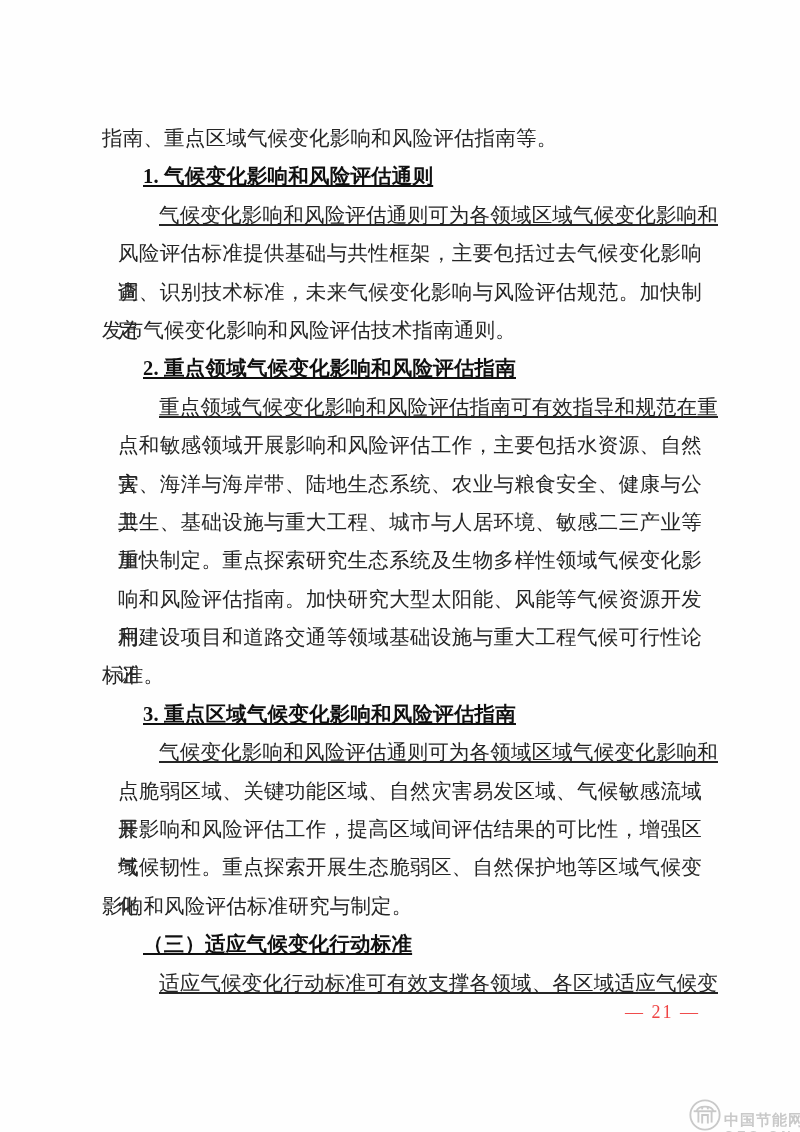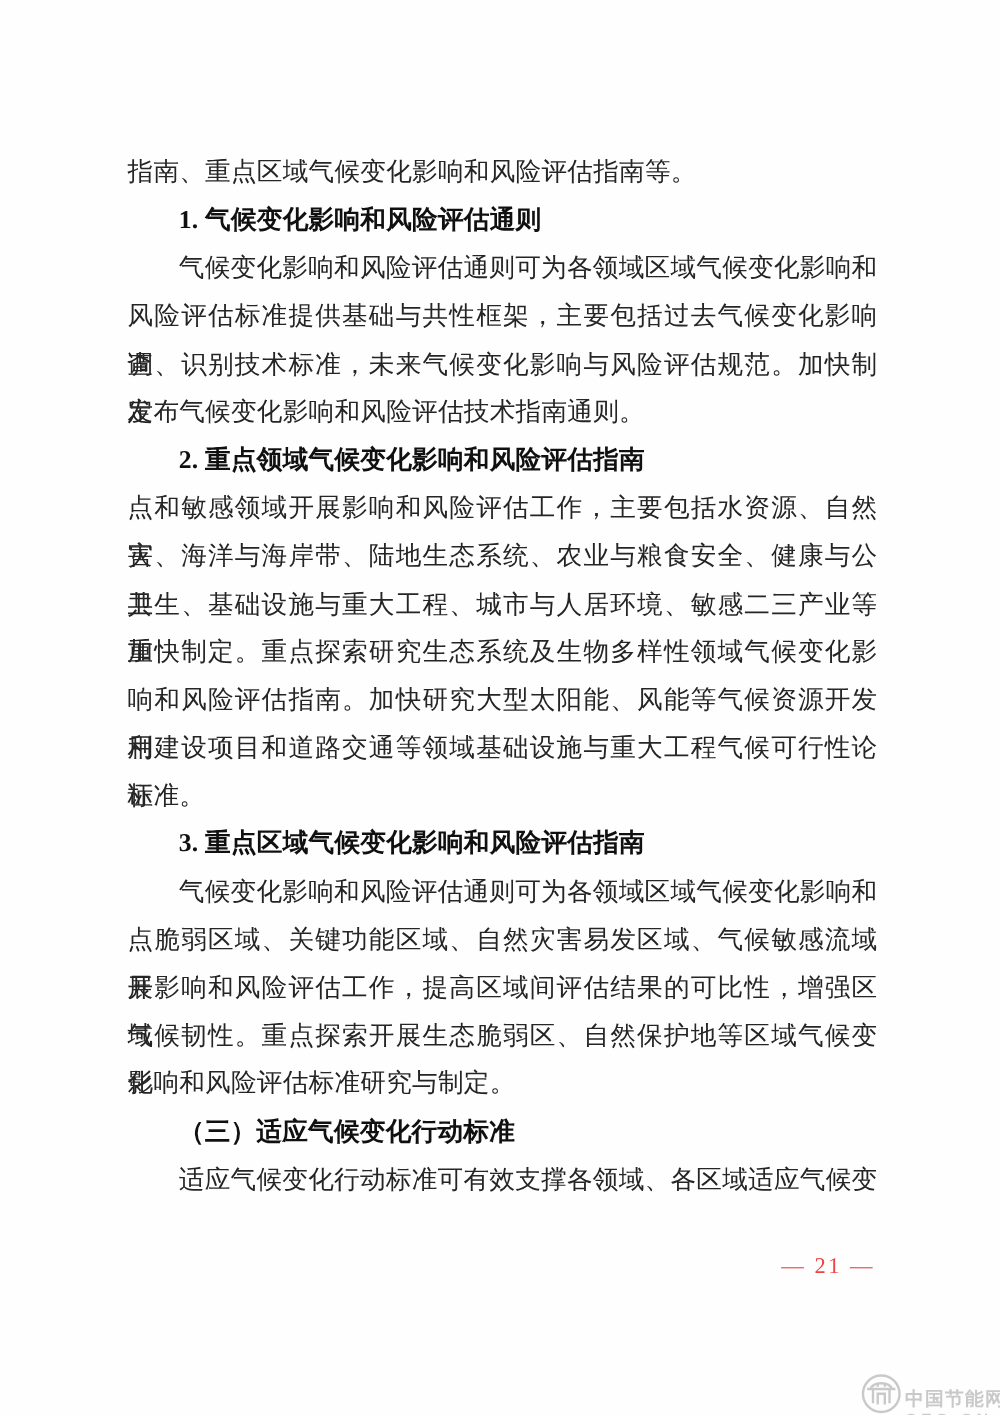--- a/index.html
+++ b/index.html
@@ -28,23 +28,25 @@
     font-size: 20.5px;
     color: #252525;
     text-align: left;
     letter-spacing: 0.2px;
     white-space: nowrap;
   }
   .fill {
     white-space: normal;
     text-align: justify;
     text-align-last: justify;
+    margin-left: 16px;
   }
   .indent {
     padding-left: 41px;
+    text-decoration: underline;
   }
   .indent.fill { width: 559px; }
   .heading {
     font-weight: bold;
     color: #101010;
   }
   .page-number {
     position: absolute;
     left: 102px;
     top: 1002px;
@@ -93,20 +95,21 @@
 <div class="page">
 
   <div class="content">
     <div class="line">指南、重点区域气候变化影响和风险评估指南等。</div>
     <div class="line heading indent">1. 气候变化影响和风险评估通则</div>
     <div class="line indent fill">气候变化影响和风险评估通则可为各领域区域气候变化影响和</div>
     <div class="line fill">风险评估标准提供基础与共性框架，主要包括过去气候变化影响调</div>
     <div class="line fill">查、识别技术标准，未来气候变化影响与风险评估规范。加快制定</div>
     <div class="line">发布气候变化影响和风险评估技术指南通则。</div>
     <div class="line heading indent">2. 重点领域气候变化影响和风险评估指南</div>
+    <div class="line indent fill">重点领域气候变化影响和风险评估指南可有效指导和规范在重</div>
     <div class="line fill">点和敏感领域开展影响和风险评估工作，主要包括水资源、自然灾</div>
     <div class="line fill">害、海洋与海岸带、陆地生态系统、农业与粮食安全、健康与公共</div>
     <div class="line fill">卫生、基础设施与重大工程、城市与人居环境、敏感二三产业等重</div>
     <div class="line fill">加快制定。重点探索研究生态系统及生物多样性领域气候变化影</div>
     <div class="line fill">响和风险评估指南。加快研究大型太阳能、风能等气候资源开发利</div>
     <div class="line fill">用建设项目和道路交通等领域基础设施与重大工程气候可行性论证</div>
     <div class="line">标准。</div>
     <div class="line heading indent">3. 重点区域气候变化影响和风险评估指南</div>
     <div class="line indent fill">气候变化影响和风险评估通则可为各领域区域气候变化影响和</div>
     <div class="line fill">点脆弱区域、关键功能区域、自然灾害易发区域、气候敏感流域开</div>

